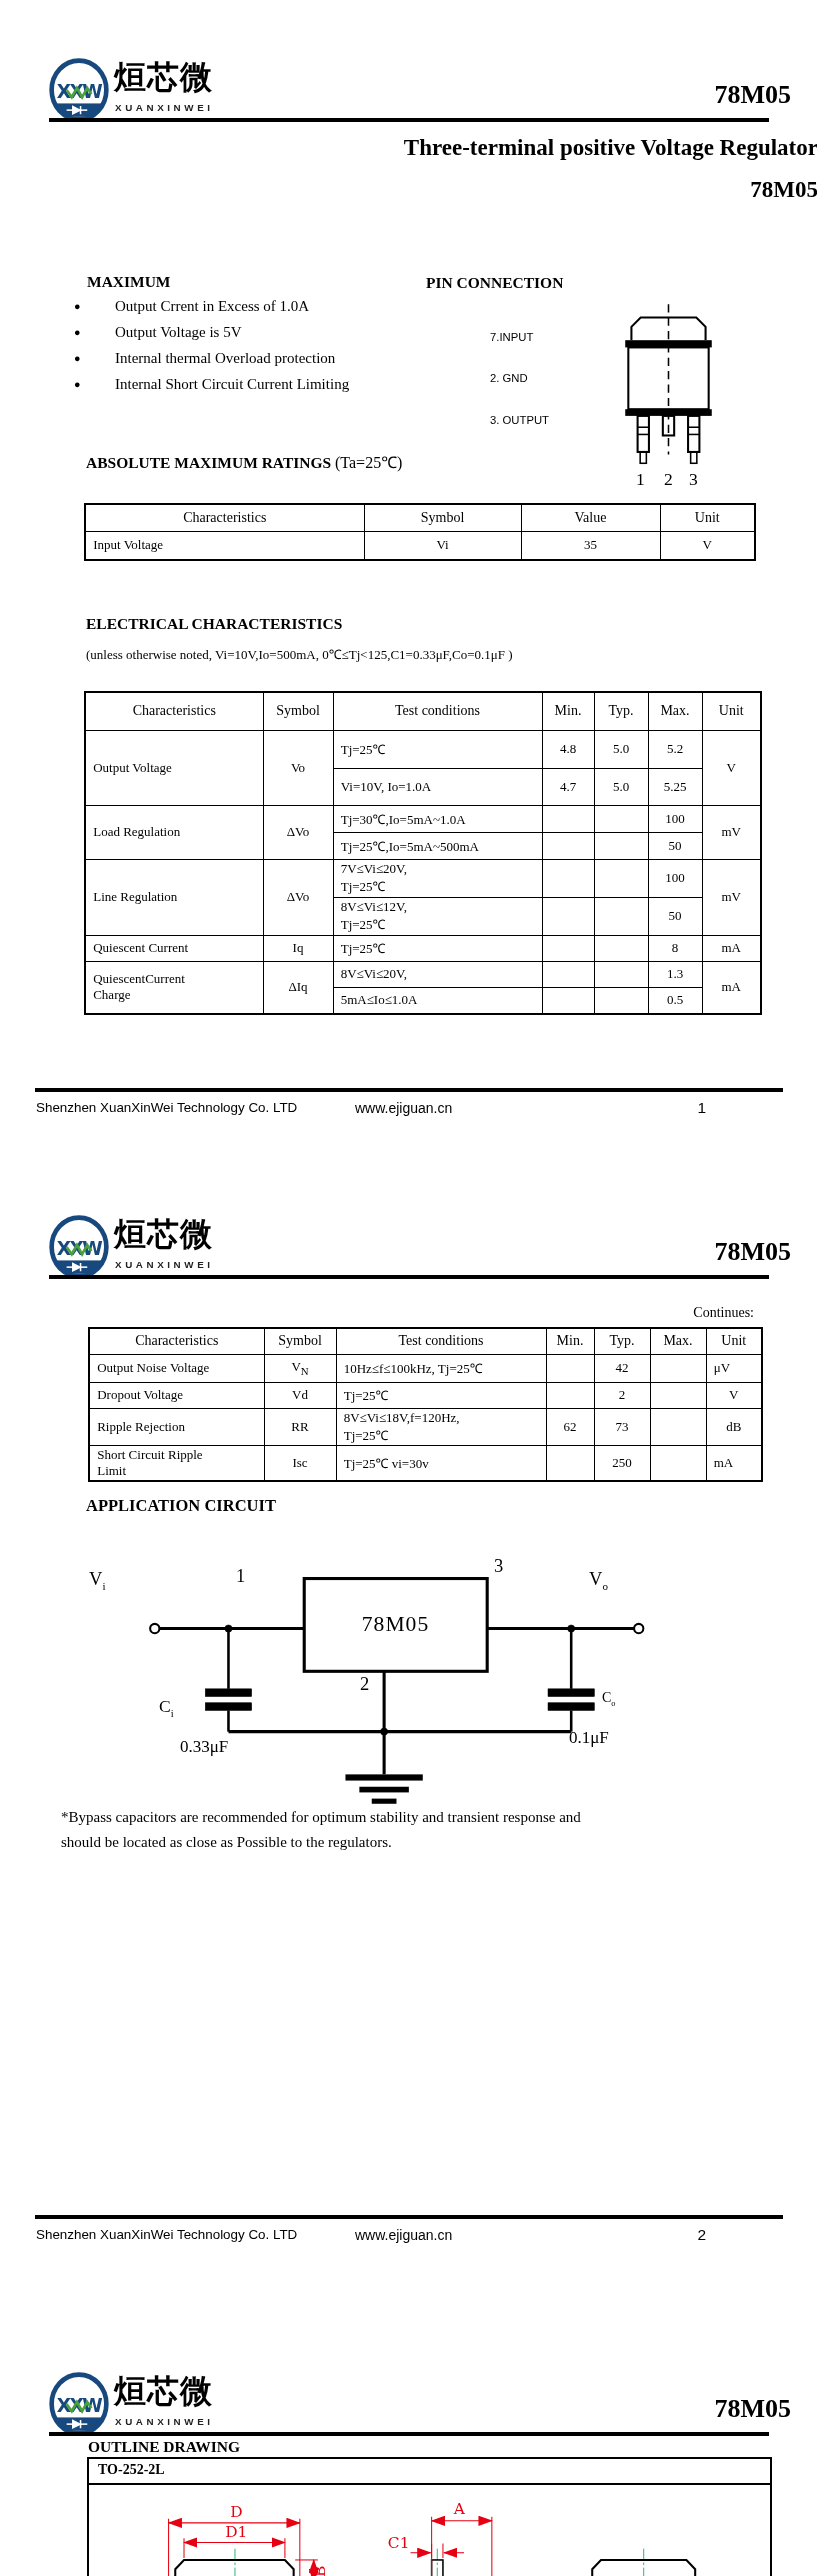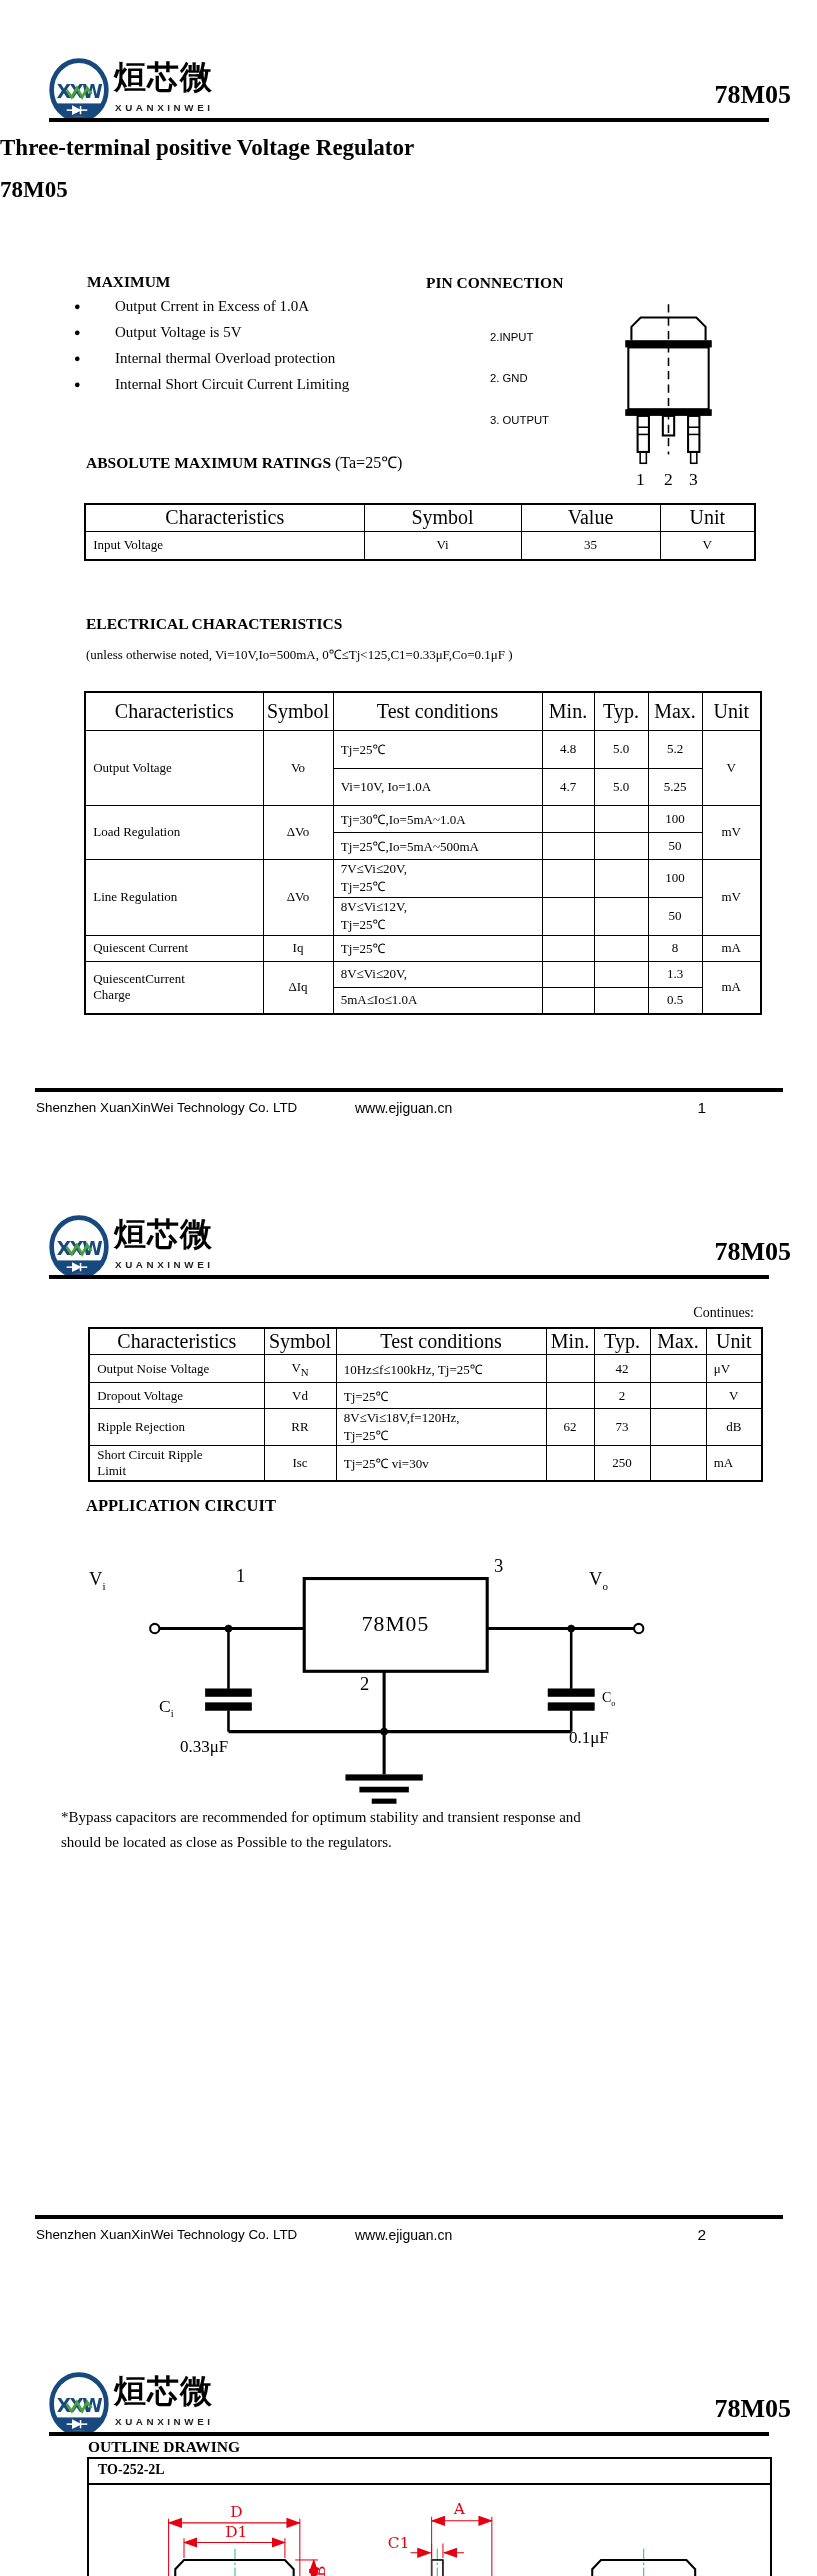--- a/index.html
+++ b/index.html
@@ -13,30 +13,30 @@
   .brand-en{position:absolute;left:66px;top:44px;font-size:9.8px;font-weight:bold;letter-spacing:3.6px;font-family:"Liberation Sans",sans-serif;color:#222;white-space:nowrap}
   .pn{position:absolute;right:27px;top:80px;font-size:26px;font-weight:bold;font-family:"Liberation Serif",serif}
   
   .footer{position:absolute;left:0;width:762px;height:36px}
   .f-rule{position:absolute;left:35px;top:0;width:748px;height:3.6px;background:#000}
   .f-co{position:absolute;left:36px;top:12.4px;font-family:"Liberation Sans",sans-serif;font-size:13.4px}
   .f-web{position:absolute;left:355px;top:12.4px;font-family:"Liberation Sans",sans-serif;font-size:14px}
   .f-pg{position:absolute;right:56px;top:11.3px;font-family:"Liberation Sans",sans-serif;font-size:15.5px}
   
   .h1{position:absolute;font-size:15.5px;font-weight:bold;white-space:nowrap}
-  .doc-title{position:absolute;left:0;width:100%;text-align:left;font-size:23px;font-weight:bold;white-space:nowrap}
+  .doc-title{position:absolute;left:0;width:100%;text-align:right;font-size:23px;font-weight:bold;white-space:nowrap}
   .feat-item{position:absolute;left:74px;font-size:15px;white-space:nowrap}
   .feat-item .blt{display:inline-block;width:41px;font-size:10.8px;vertical-align:1.5px}
   .pin-label{position:absolute;left:490px;font-family:"Liberation Sans",sans-serif;font-size:11.3px;white-space:nowrap}
   .cond{font-size:16px;font-weight:normal}
   .note{position:absolute;font-size:13.4px;white-space:nowrap}
   
   table.doc{position:absolute;border-collapse:collapse;table-layout:fixed;background:#fff}
   table.doc td,table.doc th{border:1.5px solid #000;text-align:center;vertical-align:middle;white-space:pre-line;padding:1px 3.1px;overflow:hidden;font-weight:normal}
-  table.doc th{font-size:20px}
+  table.doc th{font-size:14px}
   table.doc td{font-size:13px}
   table.doc .tl{text-align:left;padding-left:7.2px}
   #t-abs{left:84px;top:503px;width:670px;border:2.6px solid #000}
   #t-abs thead tr{height:27px}
   #t-abs tbody tr{height:29px}
   #t-elec{left:84px;top:691px;width:675px;border:2.6px solid #000}
   #t-elec thead tr{height:38px}
   #t-elec tbody tr:nth-child(1){height:38px}
   #t-elec tbody tr:nth-child(2){height:37px}
   #t-elec tbody tr:nth-child(3),#t-elec tbody tr:nth-child(4){height:27px}
@@ -91,21 +91,21 @@
   <div class="doc-title" style="top:135px">Three-terminal positive Voltage Regulator</div>
   <div class="doc-title" style="top:177px">78M05</div>
 
   <div class="h1" style="left:87px;top:273px">MAXIMUM</div>
   <div class="feat-item" style="top:298px"><span class="blt">●</span><span>Output Crrent in Excess of 1.0A</span></div>
   <div class="feat-item" style="top:324px"><span class="blt">●</span><span>Output Voltage is 5V</span></div>
   <div class="feat-item" style="top:350px"><span class="blt">●</span><span>Internal thermal Overload protection</span></div>
   <div class="feat-item" style="top:376px"><span class="blt">●</span><span>Internal Short Circuit Current Limiting</span></div>
 
   <div class="h1" style="left:426px;top:274px">PIN CONNECTION</div>
-  <div class="pin-label" style="top:331px">2.INPUT</div>
+  <div class="pin-label" style="top:331px">7.INPUT</div>
   <div class="pin-label" style="top:372px">2. GND</div>
   <div class="pin-label" style="top:414px">3. OUTPUT</div>
 
   <svg class="abs" style="left:617px;top:300px" width="103" height="170" viewBox="0 0 200 330">
     <g fill="none" stroke="#000">
       <line x1="100" y1="8" x2="100" y2="300" stroke-width="3" stroke-dasharray="16 10"></line>
       <path d="M28,78 L28,52 L46,34 L154,34 L172,52 L172,78" stroke-width="4"></path>
       <rect x="16" y="78" width="168" height="14" fill="#000" stroke="none"></rect>
       <rect x="22" y="92" width="156" height="120" stroke-width="4" fill="#fff" fill-opacity="0"></rect>
       <rect x="16" y="212" width="168" height="13" fill="#000" stroke="none"></rect>

